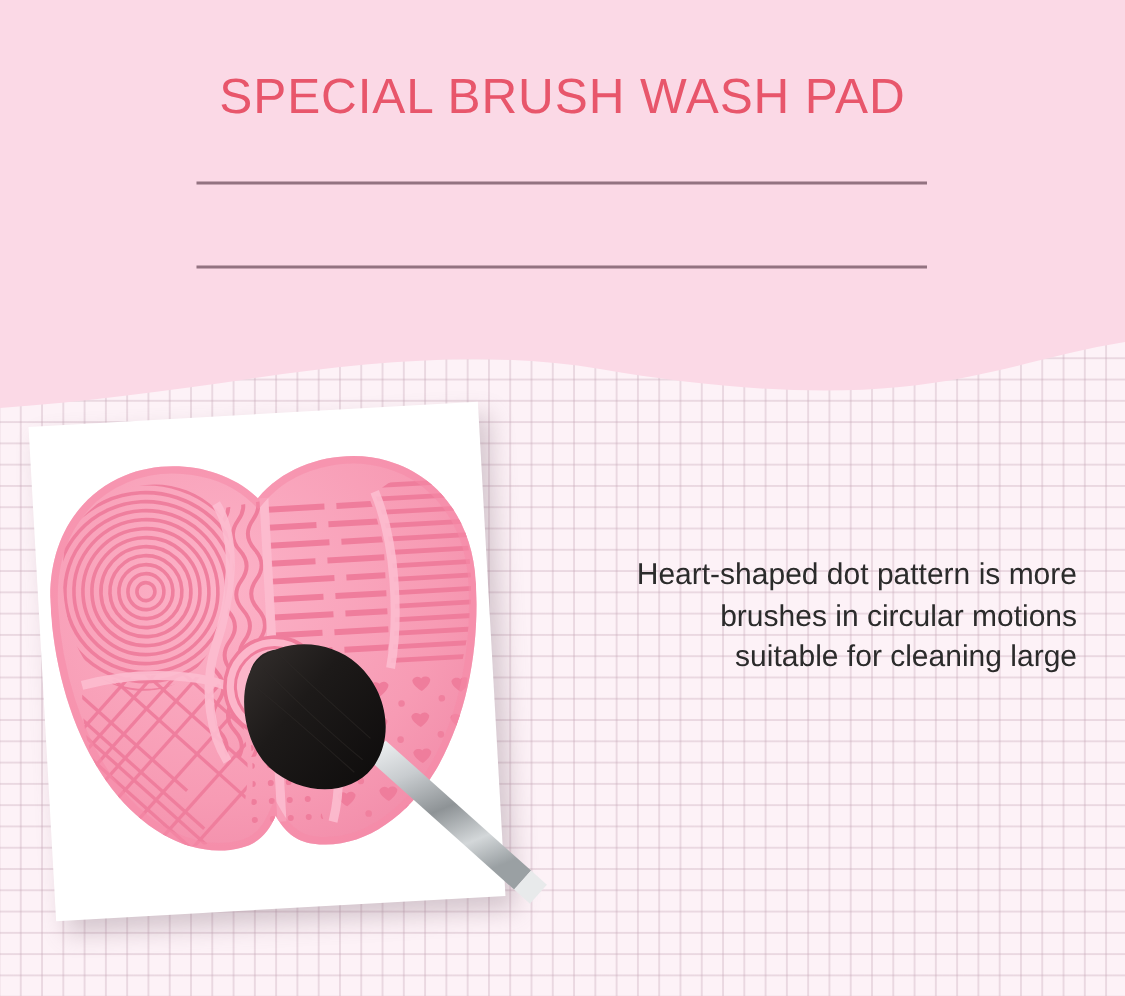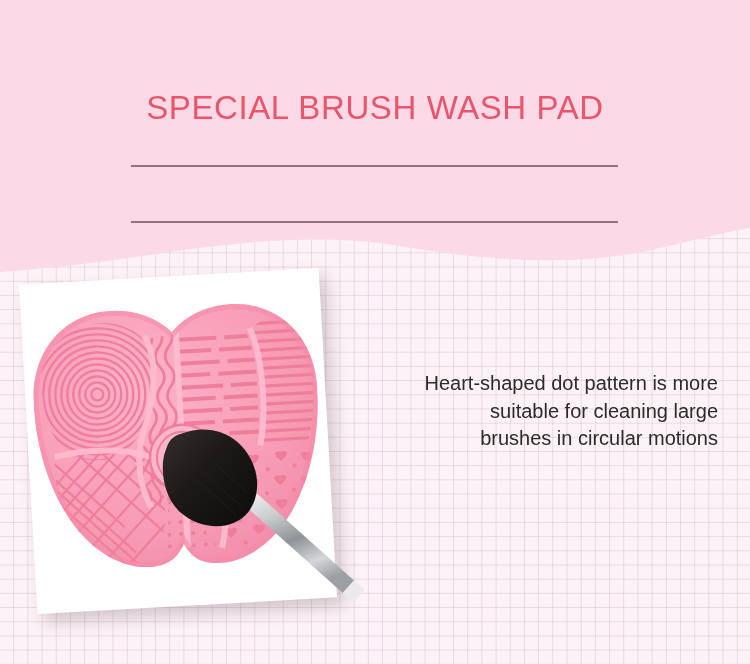--- a/index.html
+++ b/index.html
@@ -20,21 +20,21 @@
     background-size:14.2px 14.2px;
     background-position:-1px -3px;
   }
   .bg-top{
     position:absolute;left:0;top:0;width:750px;height:300px;
     color:#fbd9e6;
   }
   .bg-top svg{display:block;width:750px;height:300px;}
 
   
-  .header{position:absolute;left:0;top:0;width:750px;height:200px;margin-top:44px;}
+  .header{position:absolute;left:0;top:0;width:750px;height:200px;}
   .title{
     position:absolute;left:0;top:45px;width:750px;text-align:center;
     font-size:33px;letter-spacing:0.6px;font-weight:400;
     color:#e8566b;
     white-space:nowrap;
   }
   .rule{
     position:absolute;left:131px;width:487px;height:2px;
     background:#8a6a78;opacity:.92;
   }
@@ -359,18 +359,18 @@
         <path d="M30,22 C46,40 66,62 92,86"></path>
         <path d="M24,34 C42,50 62,70 86,94"></path>
         <path d="M40,12 C56,30 76,50 98,72"></path>
       </g>
     </svg>
   </div>
 
   <div class="copy">
     <div class="copy-body">
       <span>Heart-shaped dot pattern is more</span>
+      <span>brushes in circular motions</span>
       <span>suitable for cleaning large</span>
-      <span>brushes in circular motions</span>
     </div>
   </div>
 
 </div>
 
 </body></html>

